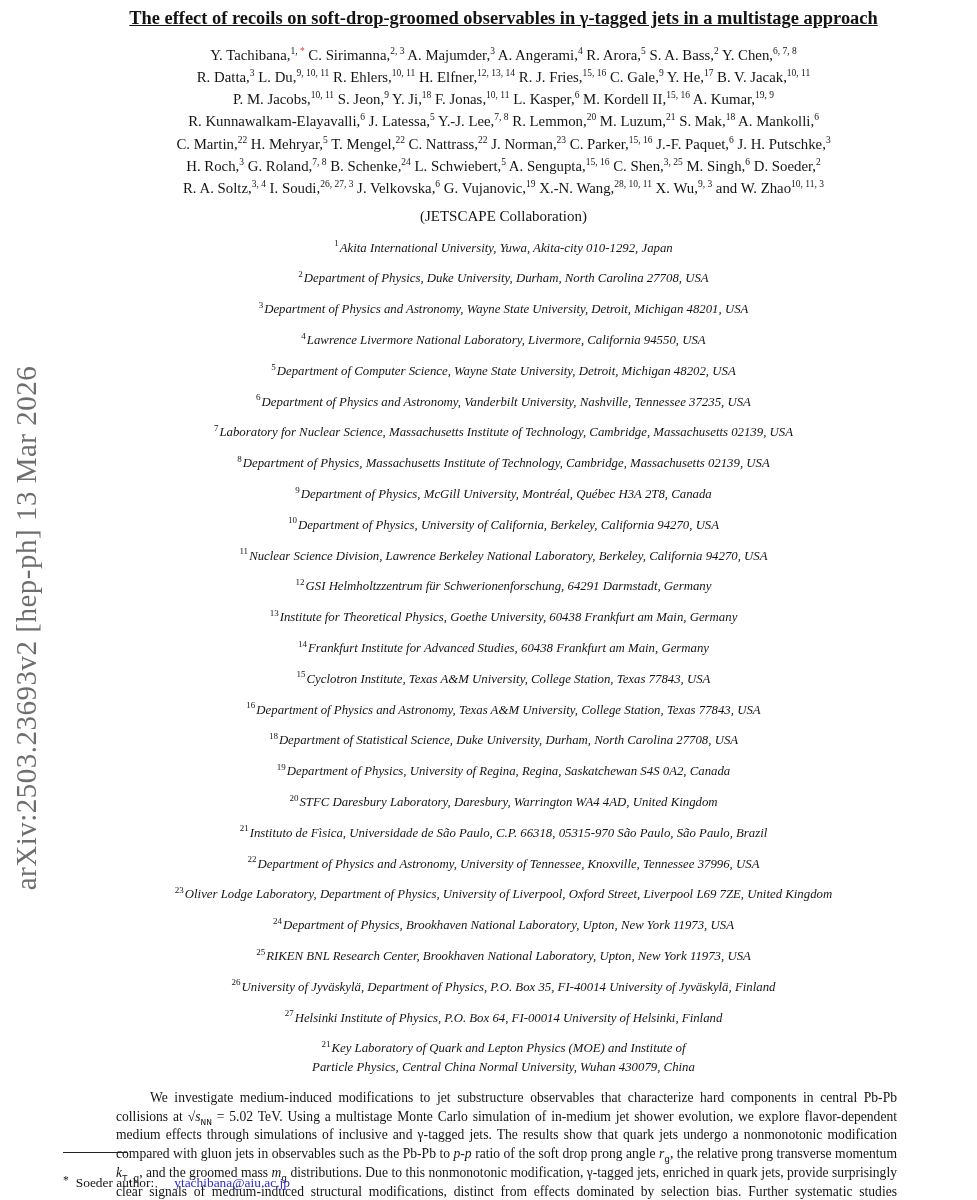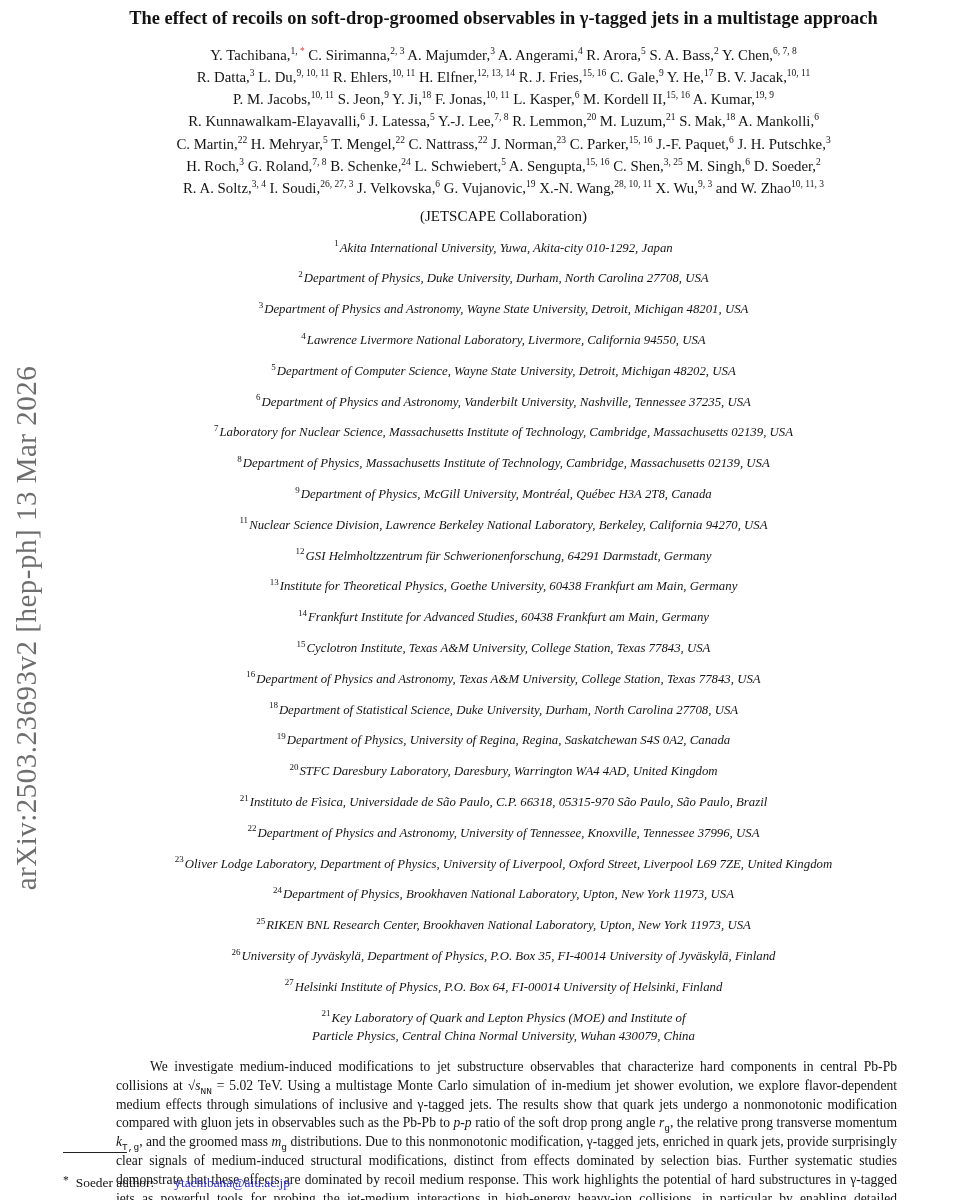--- a/index.html
+++ b/index.html
@@ -10,21 +10,21 @@
   }
   .watermark{
     position:absolute;left:26px;top:628px;
     transform:translate(-50%,-50%) rotate(-90deg);
     white-space:nowrap;font-size:29px;letter-spacing:.5px;
     color:var(--wm-color,#6e6e6e);
   }
   .content{position:absolute;left:30px;top:0;right:0;text-align:center;}
   .title{
     font-size:18.4px;font-weight:bold;line-height:23.5px;
-    margin:7px auto 0;max-width:906px;
+    margin:7px auto 0;max-width:906px;text-decoration:underline;
   }
   .authors{margin-top:13px;text-align:center;}
   .author-line{font-size:14.8px;line-height:22.3px;white-space:nowrap;}
   sup{font-size:9.5px;line-height:0;}
   sub{font-size:9.5px;line-height:0;font-family:Liberation Mono, monospace;}
   .collab{font-size:15px;line-height:22px;margin-top:5px;}
   .affils{margin-top:6px;}
   .affil-line{font-size:12.8px;line-height:18.8px;font-style:italic;margin-top:12px;}
   .affil-line sup{font-style:normal;font-size:9px;padding-right:1px;}
   .abstract{
@@ -62,20 +62,21 @@
   <div class="affils">
       <div class="affil-line"><sup>1</sup>Akita International University, Yuwa, Akita-city 010-1292, Japan</div>
       <div class="affil-line"><sup>2</sup>Department of Physics, Duke University, Durham, North Carolina 27708, USA</div>
       <div class="affil-line"><sup>3</sup>Department of Physics and Astronomy, Wayne State University, Detroit, Michigan 48201, USA</div>
       <div class="affil-line"><sup>4</sup>Lawrence Livermore National Laboratory, Livermore, California 94550, USA</div>
       <div class="affil-line"><sup>5</sup>Department of Computer Science, Wayne State University, Detroit, Michigan 48202, USA</div>
       <div class="affil-line"><sup>6</sup>Department of Physics and Astronomy, Vanderbilt University, Nashville, Tennessee 37235, USA</div>
       <div class="affil-line"><sup>7</sup>Laboratory for Nuclear Science, Massachusetts Institute of Technology, Cambridge, Massachusetts 02139, USA</div>
       <div class="affil-line"><sup>8</sup>Department of Physics, Massachusetts Institute of Technology, Cambridge, Massachusetts 02139, USA</div>
       <div class="affil-line"><sup>9</sup>Department of Physics, McGill University, Montréal, Québec H3A 2T8, Canada</div>
+      <div class="affil-line"><sup>10</sup>Department of Physics, University of California, Berkeley, California 94270, USA</div>
       <div class="affil-line"><sup>11</sup>Nuclear Science Division, Lawrence Berkeley National Laboratory, Berkeley, California 94270, USA</div>
       <div class="affil-line"><sup>12</sup>GSI Helmholtzzentrum für Schwerionenforschung, 64291 Darmstadt, Germany</div>
       <div class="affil-line"><sup>13</sup>Institute for Theoretical Physics, Goethe University, 60438 Frankfurt am Main, Germany</div>
       <div class="affil-line"><sup>14</sup>Frankfurt Institute for Advanced Studies, 60438 Frankfurt am Main, Germany</div>
       <div class="affil-line"><sup>15</sup>Cyclotron Institute, Texas A&amp;M University, College Station, Texas 77843, USA</div>
       <div class="affil-line"><sup>16</sup>Department of Physics and Astronomy, Texas A&amp;M University, College Station, Texas 77843, USA</div>
       <div class="affil-line"><sup>18</sup>Department of Statistical Science, Duke University, Durham, North Carolina 27708, USA</div>
       <div class="affil-line"><sup>19</sup>Department of Physics, University of Regina, Regina, Saskatchewan S4S 0A2, Canada</div>
       <div class="affil-line"><sup>20</sup>STFC Daresbury Laboratory, Daresbury, Warrington WA4 4AD, United Kingdom</div>
       <div class="affil-line"><sup>21</sup>Instituto de Fìsica, Universidade de São Paulo, C.P. 66318, 05315-970 São Paulo, São Paulo, Brazil</div>

